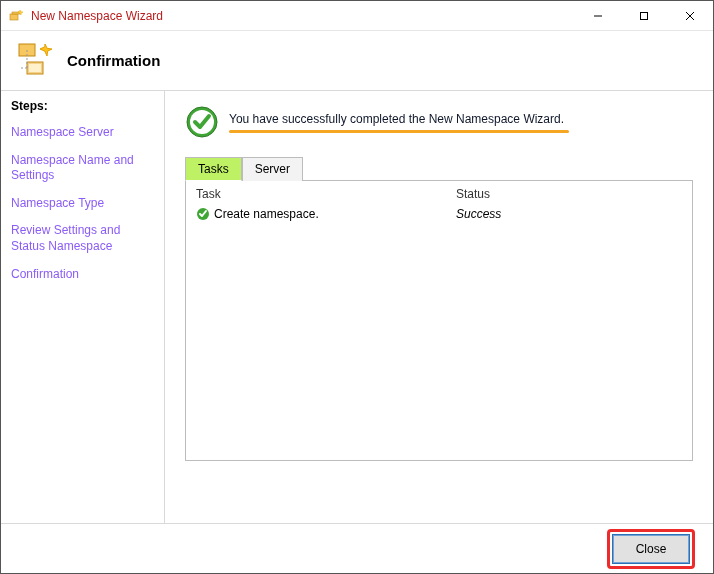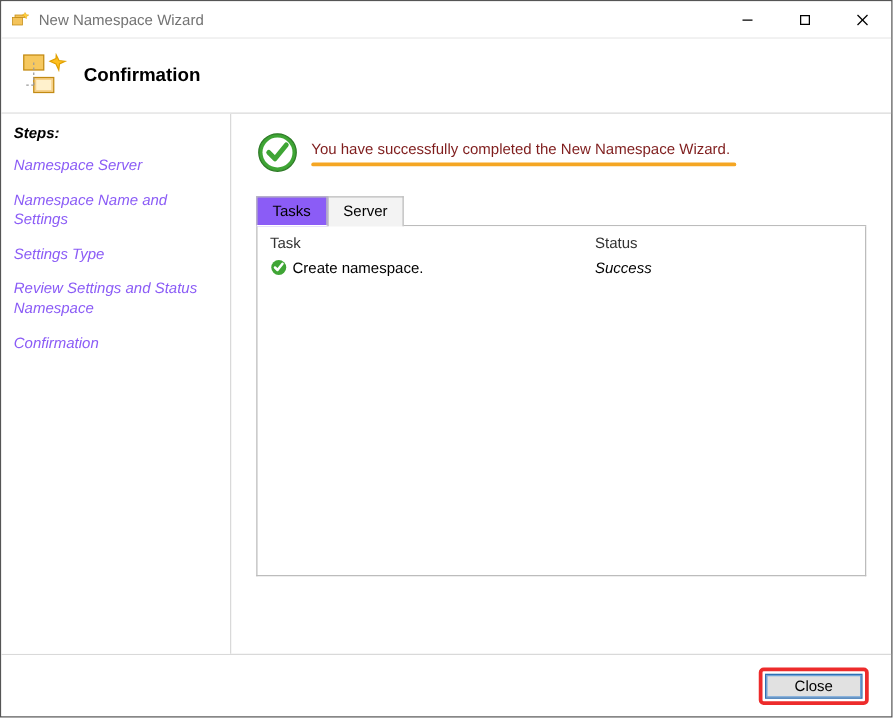--- a/index.html
+++ b/index.html
@@ -23,21 +23,21 @@
     border-bottom: 1px solid #e6e6e6;
   }
   .titlebar .app-icon {
     width: 16px; height: 16px;
     margin-right: 6px;
     display: inline-flex;
   }
   .titlebar .title-text {
     flex: 1;
     font-size: 12px;
-    color: #737373;
+    color: #b91c1c;
   }
   .win-controls {
     display: flex;
     height: 100%;
   }
   .win-btn {
     width: 46px;
     display: flex;
     align-items: center;
     justify-content: center;
@@ -59,25 +59,24 @@
   .header-strip .header-title {
     font-weight: bold;
     font-size: 15px;
   }
 
   .body-area {
     display: flex;
     height: calc(100% - 30px - 60px - 50px);
   }
   .sidebar {
-    width: 184px;
+    width: 164px;
     border-right: 1px solid #d9d9d9;
     background: #fff;
     padding-top: 4px;
-    font-style: italic;
   }
   .sidebar .steps-header {
     font-weight: bold;
     padding: 4px 10px 6px 10px;
   }
   .sidebar .step {
     padding: 6px 10px;
     color: #8b5cf6;
     line-height: 1.3;
   }
@@ -95,21 +94,21 @@
   .success-check {
     width: 34px; height: 34px;
     margin-right: 10px;
     flex-shrink: 0;
   }
   .success-text-wrap {
     flex: 1;
   }
   .success-msg {
     font-size: 12px;
-    color: #7f1d1d;
+    color: #0f172a;
     padding-bottom: 4px;
   }
   .orange-underline {
     height: 3px;
     background: #f5a623;
     width: 340px;
     border-radius: 1.5px;
   }
 
   .tabs {
@@ -121,21 +120,21 @@
     padding: 4px 12px;
     font-size: 12px;
     background: #f3f3f3;
     border: 1px solid #bcbcbc;
     border-bottom: none;
     margin-right: 0;
     margin-bottom: -1px;
     position: relative;
   }
   .tab.active {
-    background: #8b5cf6;
+    background: #bef264;
     border-bottom: 1px solid #fff;
     z-index: 2;
   }
 
   .tab-content {
     border: 1px solid #bcbcbc;
     border-top: none;
     height: 280px;
     background: #fff;
   }
@@ -169,21 +168,21 @@
     padding-right: 18px;
     background: #fff;
   }
   .close-btn-wrap {
     border: 3px solid #ed2b2b;
     border-radius: 4px;
     padding: 2px;
   }
   .close-btn {
     width: 78px;
-    height: 20px;
+    height: 30px;
     background: #e1e1e1;
     border: 1px solid #2f6fb3;
     box-shadow: 0 0 0 1px #6fa3d8 inset;
     font-size: 12px;
     display: flex;
     align-items: center;
     justify-content: center;
     color: #000;
   }
 </style>
@@ -231,21 +230,21 @@
     </svg>
   </span>
   <span class="header-title">Confirmation</span>
 </div>
 
 <div class="body-area">
   <div class="sidebar">
     <div class="steps-header">Steps:</div>
     <div class="step">Namespace Server</div>
     <div class="step">Namespace Name and Settings</div>
-    <div class="step">Settings Type</div>
+    <div class="step">Namespace Type</div>
     <div class="step">Review Settings and Status Namespace</div>
     <div class="step">Confirmation</div>
   </div>
 
   <div class="content">
     <div class="success-row">
       <span class="success-check">
         <svg viewBox="0 0 34 34" width="34" height="34">
           <circle cx="17" cy="17" r="15" fill="#3fa535" stroke="#2e7a27" stroke-width="1"></circle>
           <circle cx="17" cy="17" r="12" fill="#fff"></circle>

